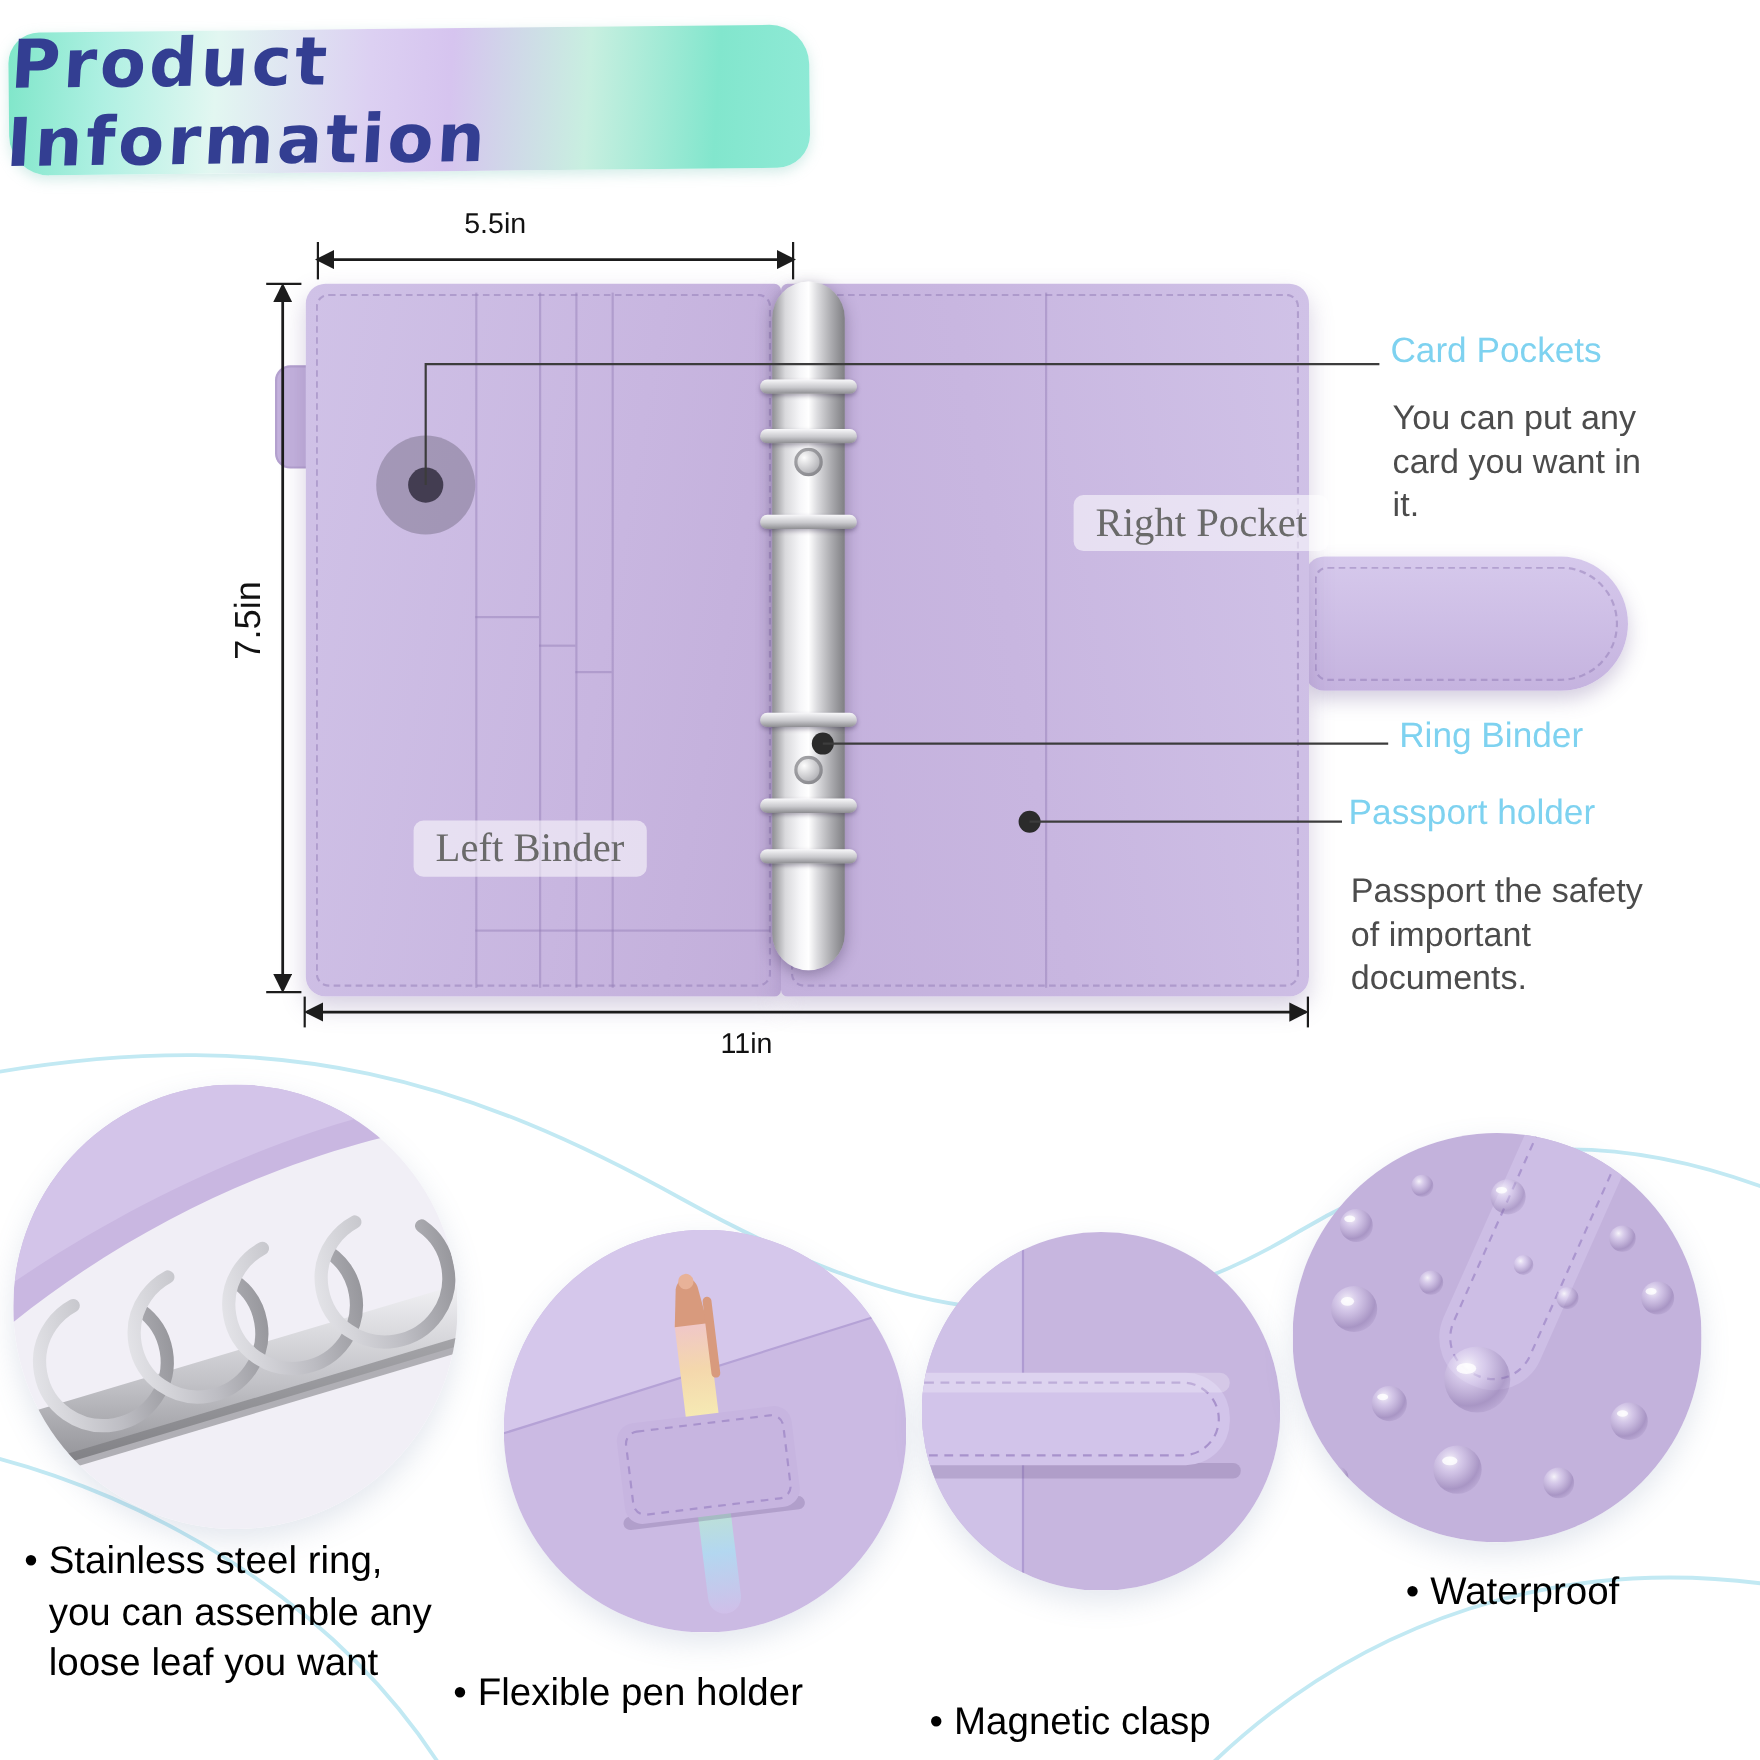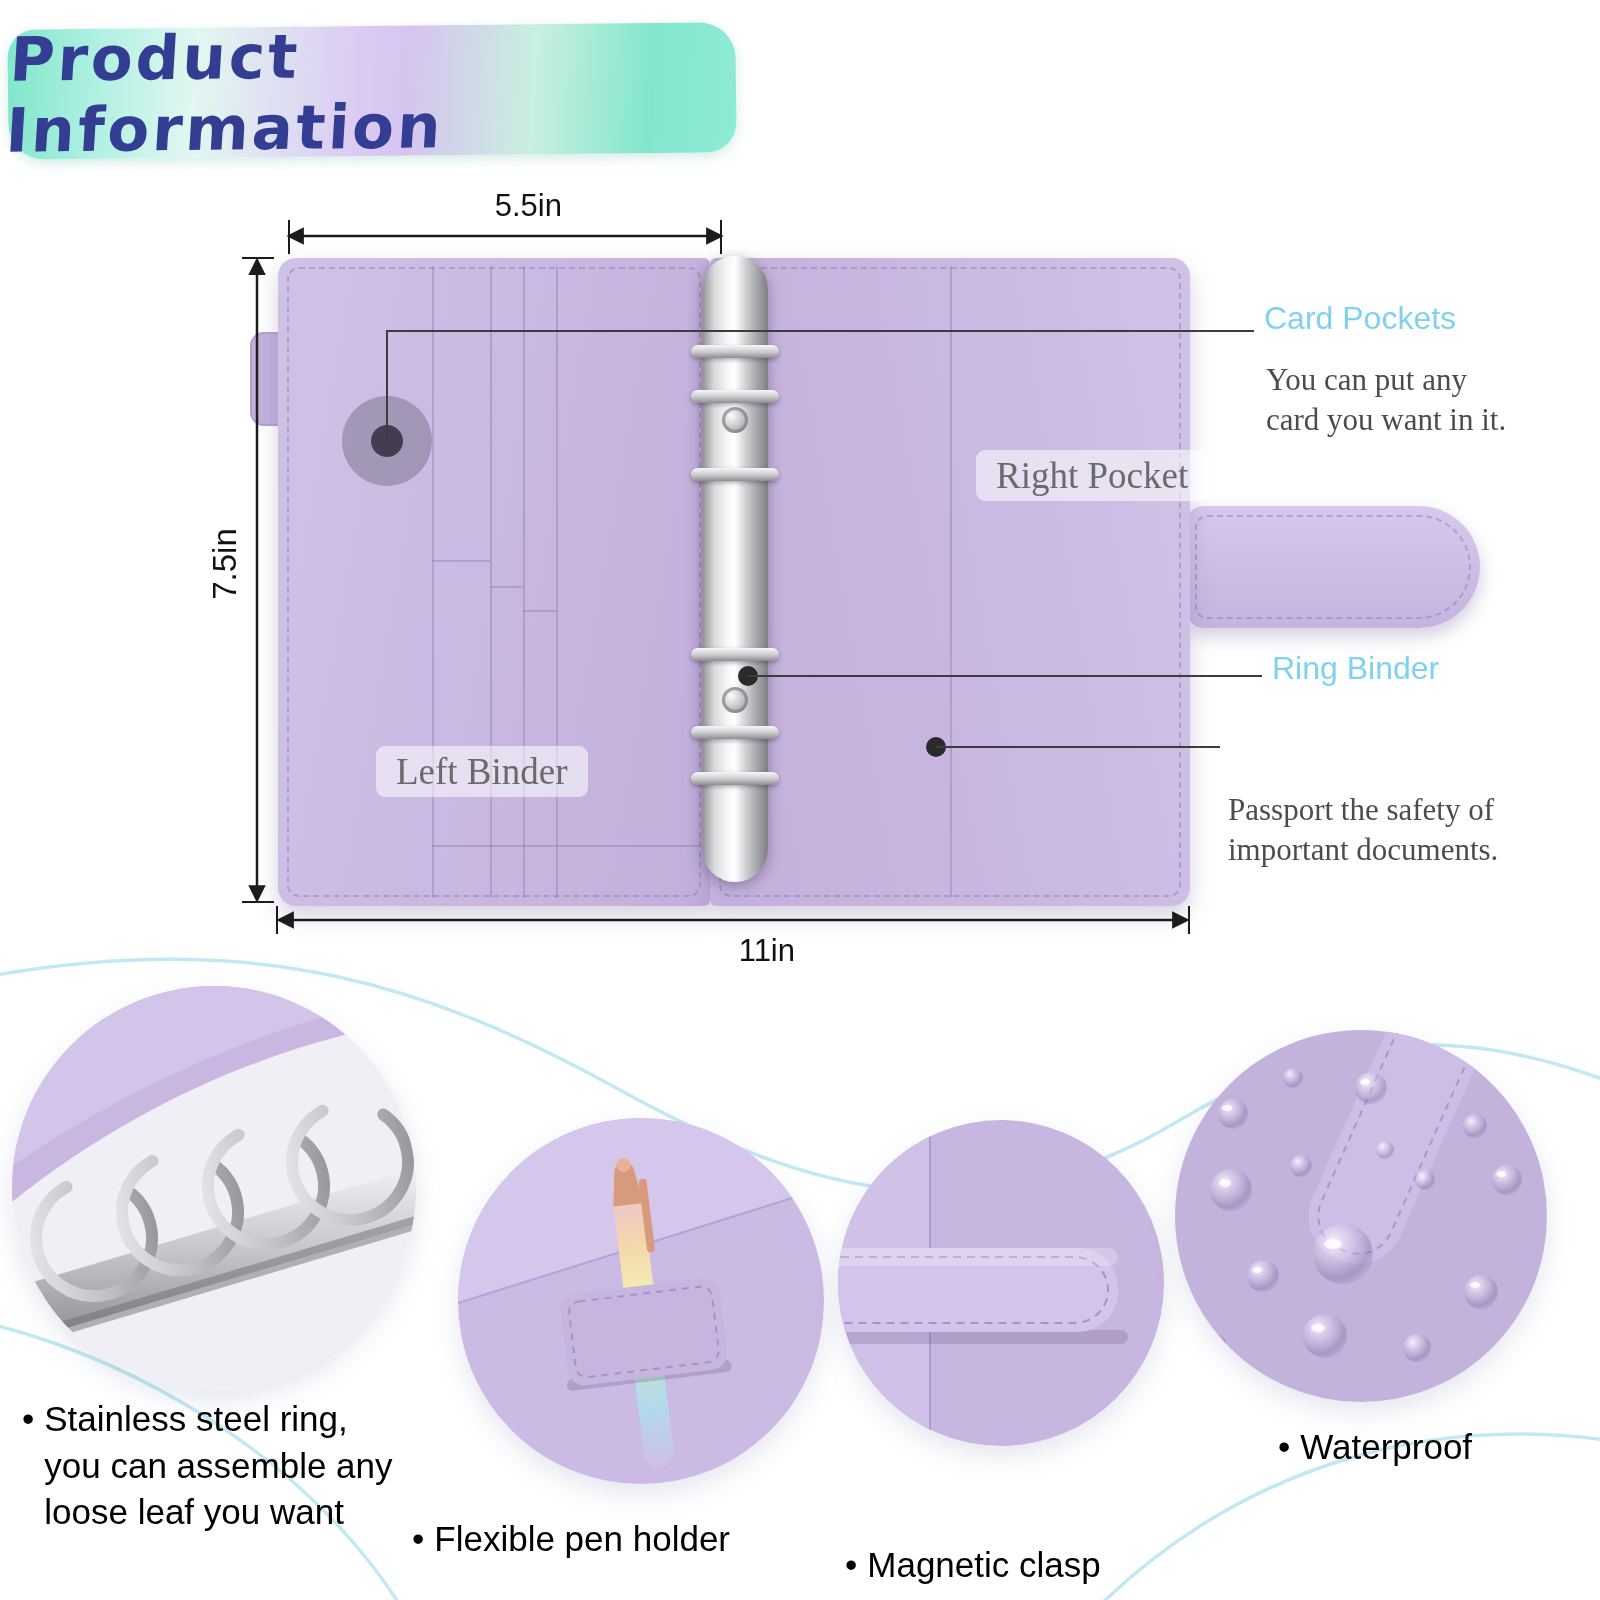--- a/index.html
+++ b/index.html
@@ -34,25 +34,25 @@
   .ring-bar{position:absolute;left:-11px;width:88px;height:13px;border-radius:7px;
     background:linear-gradient(180deg,#f8f8fa 0%,#c9c9cd 55%,#8d8d91 100%);
     box-shadow:0 2px 4px rgba(40,30,60,0.35);}
   .screw{position:absolute;left:20px;width:26px;height:26px;border-radius:50%;
     background:radial-gradient(circle at 35% 35%,#fdfdfd 0%,#b9b9bd 60%,#808084 100%);
     box-shadow:inset 0 0 0 3px rgba(120,120,125,0.6);}
   .pill{position:absolute;background:rgba(255,255,255,0.55);border-radius:9px;padding:4px 20px;
     font-family:"Liberation Serif",serif;font-size:37px;color:#6a6a6a;margin-left:48px;}
 
   
-  .dim{position:absolute;font-size:31px;color:#111;text-align:right;}
+  .dim{position:absolute;font-size:26px;color:#111;text-align:left;}
   .dim-v{position:absolute;left:165px;top:545px;width:120px;text-align:center;transform:rotate(-90deg);
     font-size:33px;color:#111;}
   .callout-title{position:absolute;font-family:Liberation Sans, sans-serif;font-size:32px;color:#7ed2f0;z-index:50;}
-  .callout-desc{position:absolute;font-family:Liberation Serif, serif;font-size:31px;color:#4c4c4c;
+  .callout-desc{position:absolute;font-family:Liberation Sans, sans-serif;font-size:31px;color:#4c4c4c;
     line-height:1.28;z-index:50;}
 
   
   .circle{position:absolute;border-radius:50%;overflow:hidden;box-shadow:0 10px 26px rgba(100,120,160,0.18);}
   .circle svg{display:block;width:100%;height:100%;}
   .feature{position:absolute;display:flex;gap:10px;font-size:35px;color:#000;line-height:1.33;z-index:50;}
   .feature .b{flex:0 0 auto;}
 
   .bg-curves,.overlay{position:absolute;left:0;top:0;pointer-events:none;}
   .bg-curves{z-index:0;}
@@ -112,20 +112,21 @@
 
   <div class="dim" style="left:422px;top:188px;width:140px">5.5in</div>
   <div class="dim-v">7.5in</div>
   <div class="dim" style="left:655px;top:933px;width:140px">11in</div>
 
   <div class="callout-title" style="left:1264px;top:300px">Card Pockets</div>
   <div class="callout-desc" style="left:1266px;top:360px;width:250px">You can put any card you want in it.</div>
 
   <div class="callout-title" style="left:1272px;top:650px">Ring Binder</div>
 
+  <div class="callout-title" style="left:1226px;top:720px">Passport holder</div>
   <div class="callout-desc" style="left:1228px;top:790px;width:280px">Passport the safety of important documents.</div>
 
   <div class="circle" style="left:12px;top:986px;width:404px;height:404px">
     <svg viewBox="0 0 404 404">
       <defs>
         <linearGradient id="c1-sil" x1="0" y1="0" x2="0" y2="1">
           <stop offset="0" stop-color="#f2f2f5"></stop>
             <stop offset="0.5" stop-color="#c2c2c7"></stop>
             <stop offset="1" stop-color="#87878c"></stop>
         </linearGradient>

